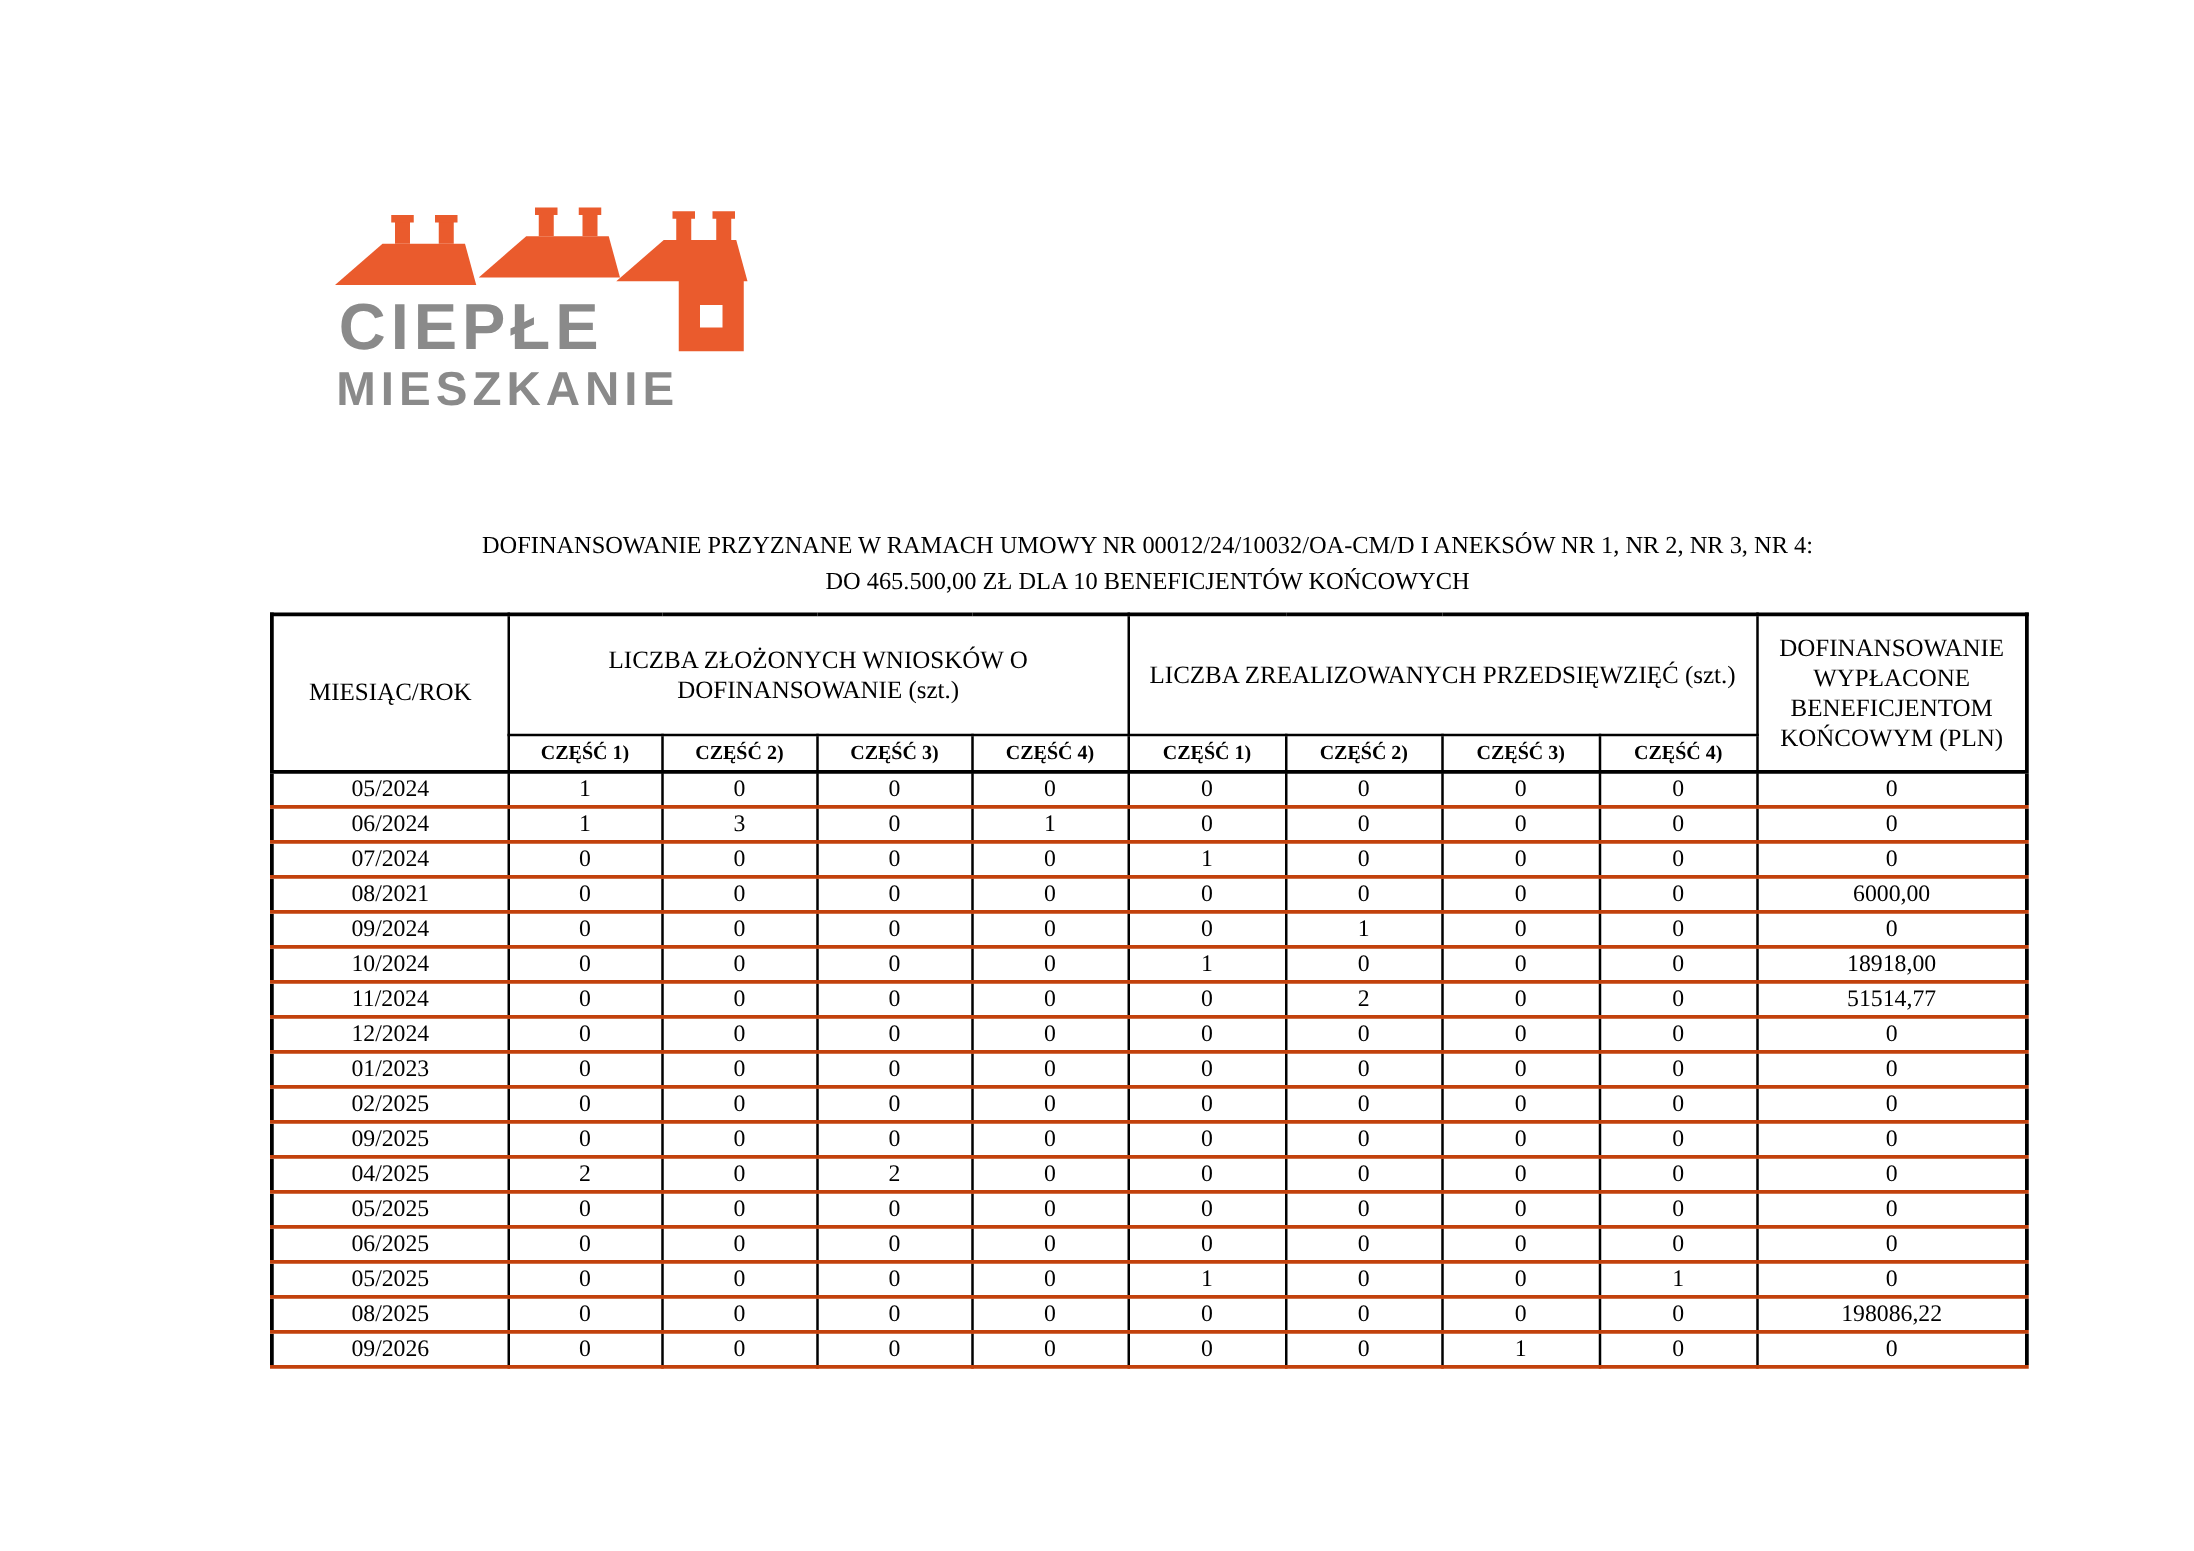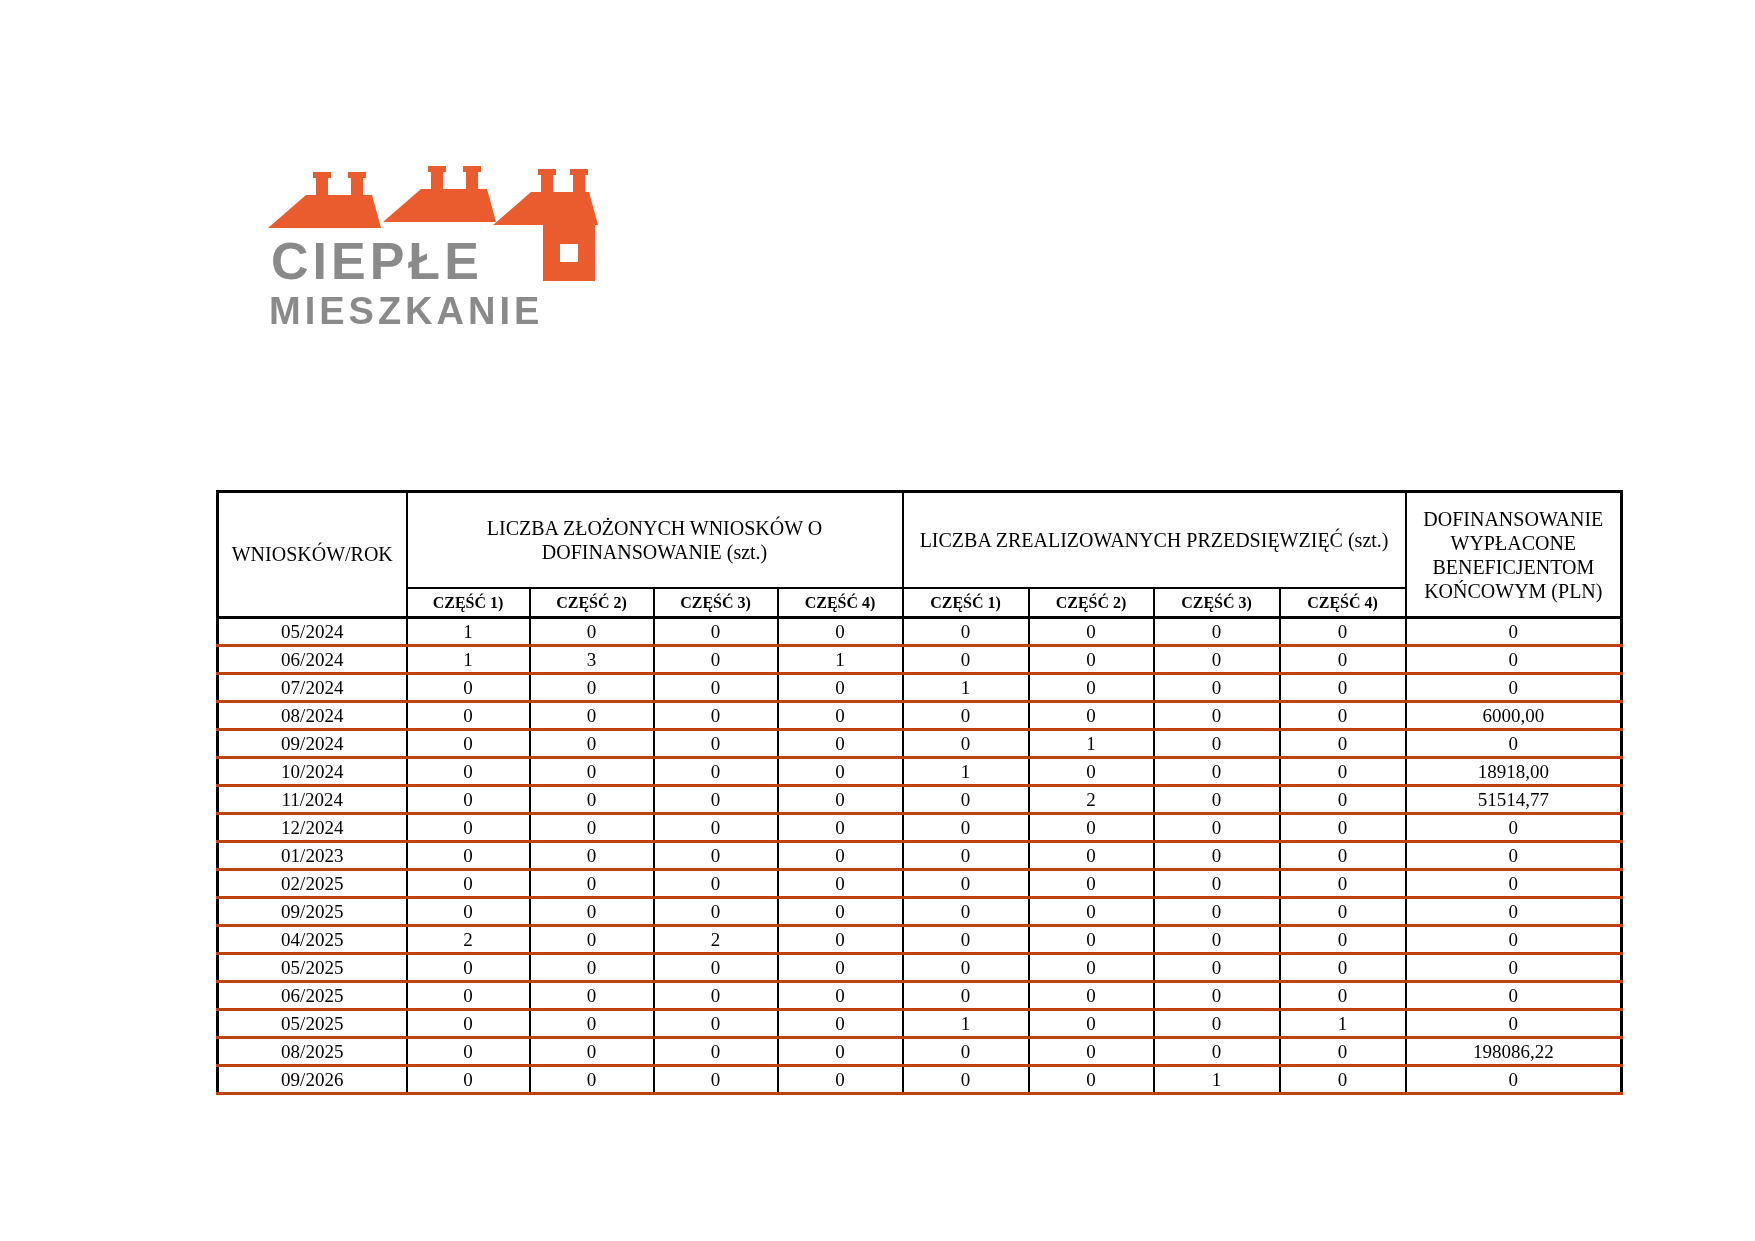--- a/index.html
+++ b/index.html
@@ -101,37 +101,41 @@
           <rect x="327" y="21" width="18" height="6"></rect>
         <rect x="300" y="76" width="52" height="57"></rect>
         <rect x="317" y="96" width="18" height="18" fill="#ffffff"></rect>
       </g>
       <text x="28" y="131" class="logo-word-1" fill="#8A8A8A">CIEPŁE</text>
       <text x="26" y="176" class="logo-word-2" fill="#8A8A8A">MIESZKANIE</text>
     </svg>
   </div>
 
 
+  <div class="doc-subtitle">
+    <div>DOFINANSOWANIE PRZYZNANE W RAMACH UMOWY NR 00012/24/10032/OA-CM/D I ANEKSÓW NR 1, NR 2, NR 3, NR 4:</div>
+    <div>DO 465.500,00 ZŁ DLA 10 BENEFICJENTÓW KOŃCOWYCH</div>
+  </div>
 
   <table class="data-table">
     <colgroup>
       <col style="width:189px">
       <col style="width:123px">
         <col style="width:124px">
         <col style="width:124px">
         <col style="width:125px">
       <col style="width:126px">
         <col style="width:125px">
         <col style="width:126px">
         <col style="width:126px">
       <col style="width:216px">
     </colgroup>
     <thead>
       <tr class="group-row">
-        <th rowspan="2">WNIOSKÓW/ROK</th>
+        <th rowspan="2">MIESIĄC/ROK</th>
         <th colspan="4" class="pre-line">LICZBA ZŁOŻONYCH WNIOSKÓW O
 DOFINANSOWANIE (szt.)</th>
         <th colspan="4">LICZBA ZREALIZOWANYCH PRZEDSIĘWZIĘĆ (szt.)</th>
         <th rowspan="2" class="pre-line">DOFINANSOWANIE
 WYPŁACONE
 BENEFICJENTOM
 KOŃCOWYM (PLN)</th>
       </tr>
       <tr class="sub-row">
         <th>CZĘŚĆ 1)</th>
@@ -175,21 +179,21 @@
           <td>0</td>
           <td>0</td>
           <td>0</td>
           <td>1</td>
           <td>0</td>
           <td>0</td>
           <td>0</td>
           <td>0</td>
         </tr>
         <tr>
-          <td>08/2024</td>
+          <td>08/2021</td>
           <td>0</td>
           <td>0</td>
           <td>0</td>
           <td>0</td>
           <td>0</td>
           <td>0</td>
           <td>0</td>
           <td>0</td>
           <td>6000,00</td>
         </tr>

